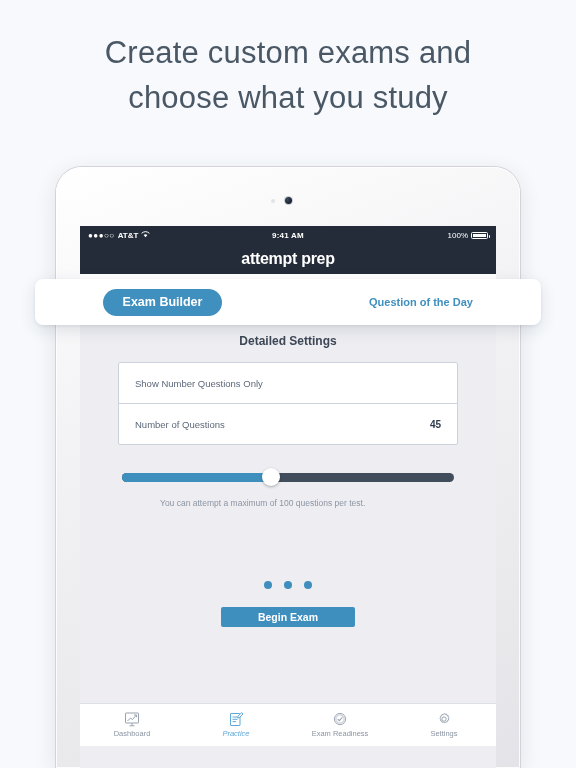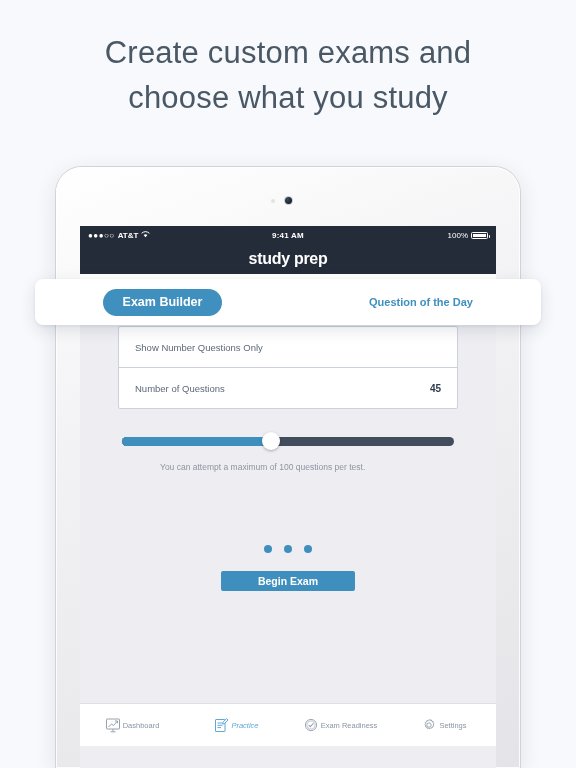--- a/index.html
+++ b/index.html
@@ -228,21 +228,21 @@
     left: 0; bottom: 0;
     width: 416px;
     height: 42px;
     background: #ffffff;
     border-top: 1px solid #dcdfe5;
     display: flex;
   }
   .tab {
     flex: 1;
     display: flex;
-    flex-direction: row;
+    flex-direction: column;
     align-items: center;
     justify-content: center;
     gap: 2px;
     color: #8b95a3;
     font-size: 7.5px;
   }
   .tab.active { color: #5fa8d8; font-style: italic; }
   .tab svg { display: block; }
 
   
@@ -313,27 +313,28 @@
       <div class="sb-center">9:41 AM</div>
       <div class="sb-right">
         <span>100%</span>
         <span class="battery">
             <i></i>
           </span>
       </div>
     </div>
 
     <div class="navbar">
-      <div class="nav-title">study prep</div>
+      <div class="nav-title">attempt prep</div>
     </div>
 
     <div class="seg-strip"></div>
 
     <div class="content">
 
+      <div class="section-title">Detailed Settings</div>
 
       <div class="settings-card">
         <div class="setting-row">
           <span class="label">Show Number Questions Only</span>
           <span class="value"></span>
         </div>
         <div class="setting-row">
           <span class="label">Number of Questions</span>
           <span class="value">45</span>
         </div>

